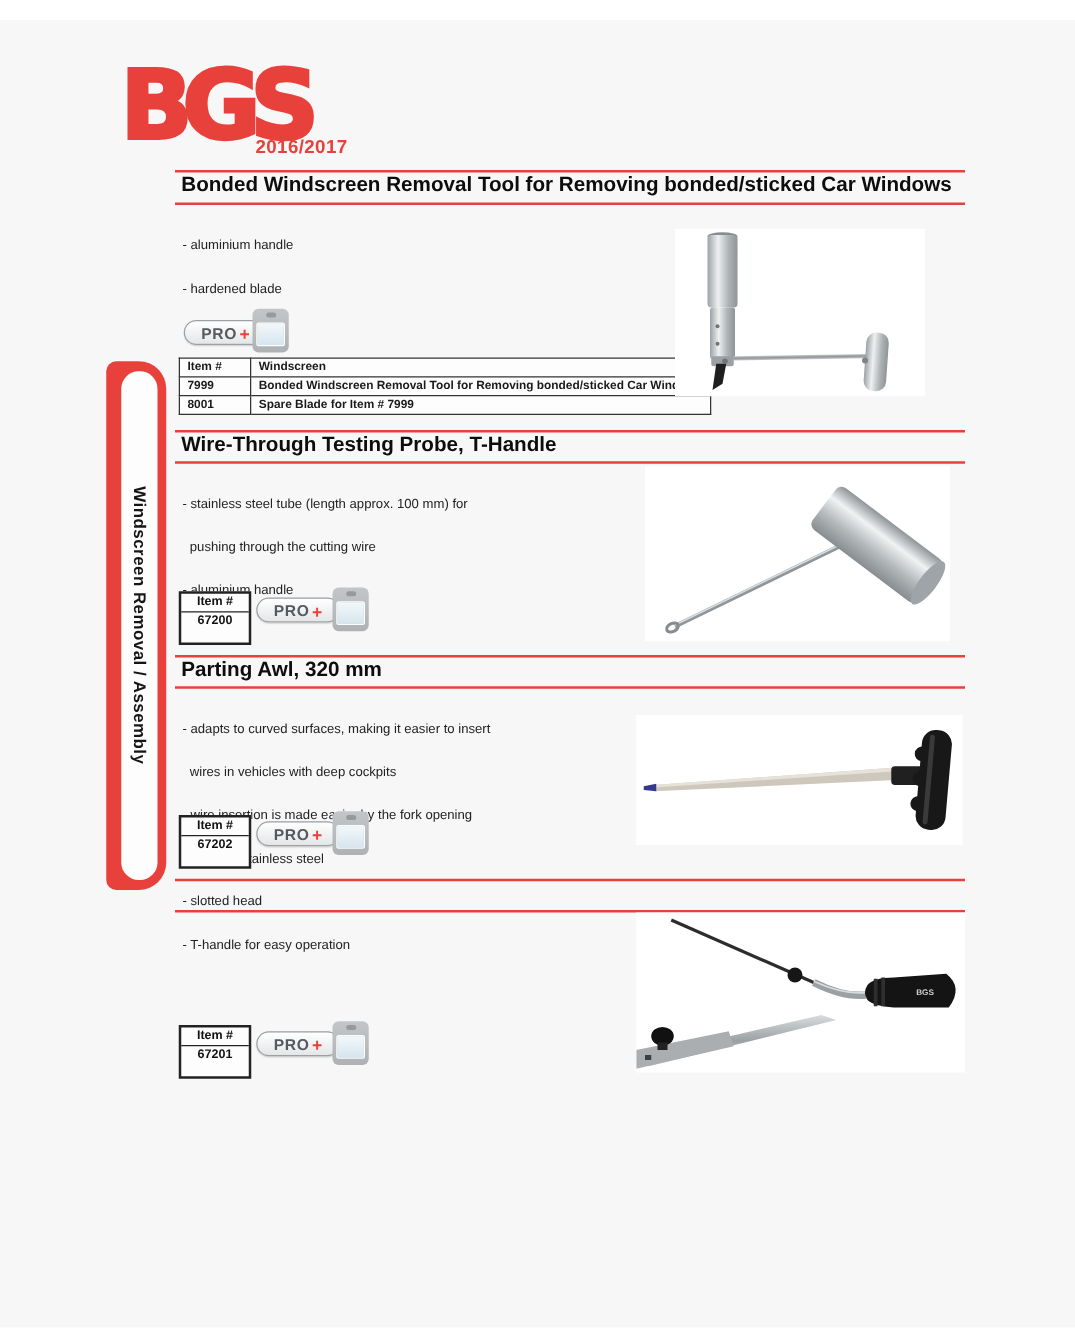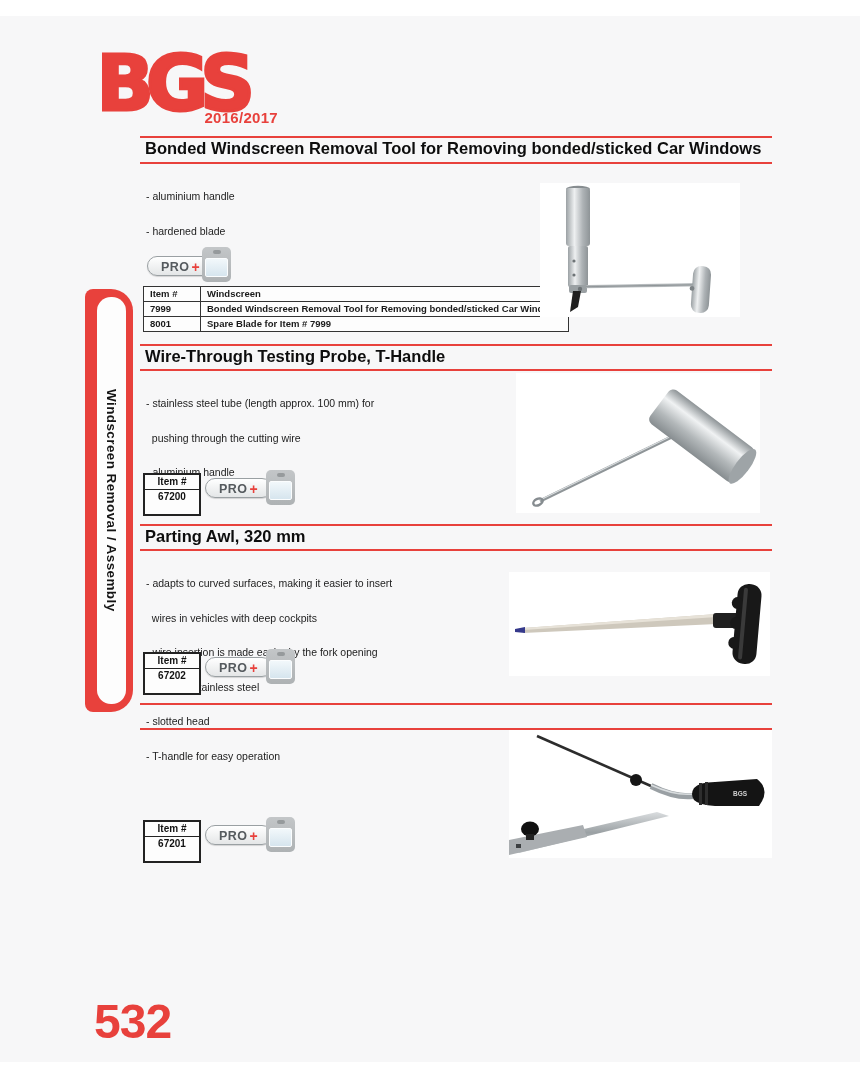--- a/index.html
+++ b/index.html
@@ -286,15 +286,14 @@
       <rect x="7" y="114" width="5" height="4" fill="#3c3f41"></rect>
     </svg>
   </div>
 
   <div class="side-tab">
     <div class="inner">
       <span class="vtext">Windscreen Removal / Assembly</span>
     </div>
   </div>
 
-  <div class="page-num">532</div>
 
 </div>
 
 </body></html>

